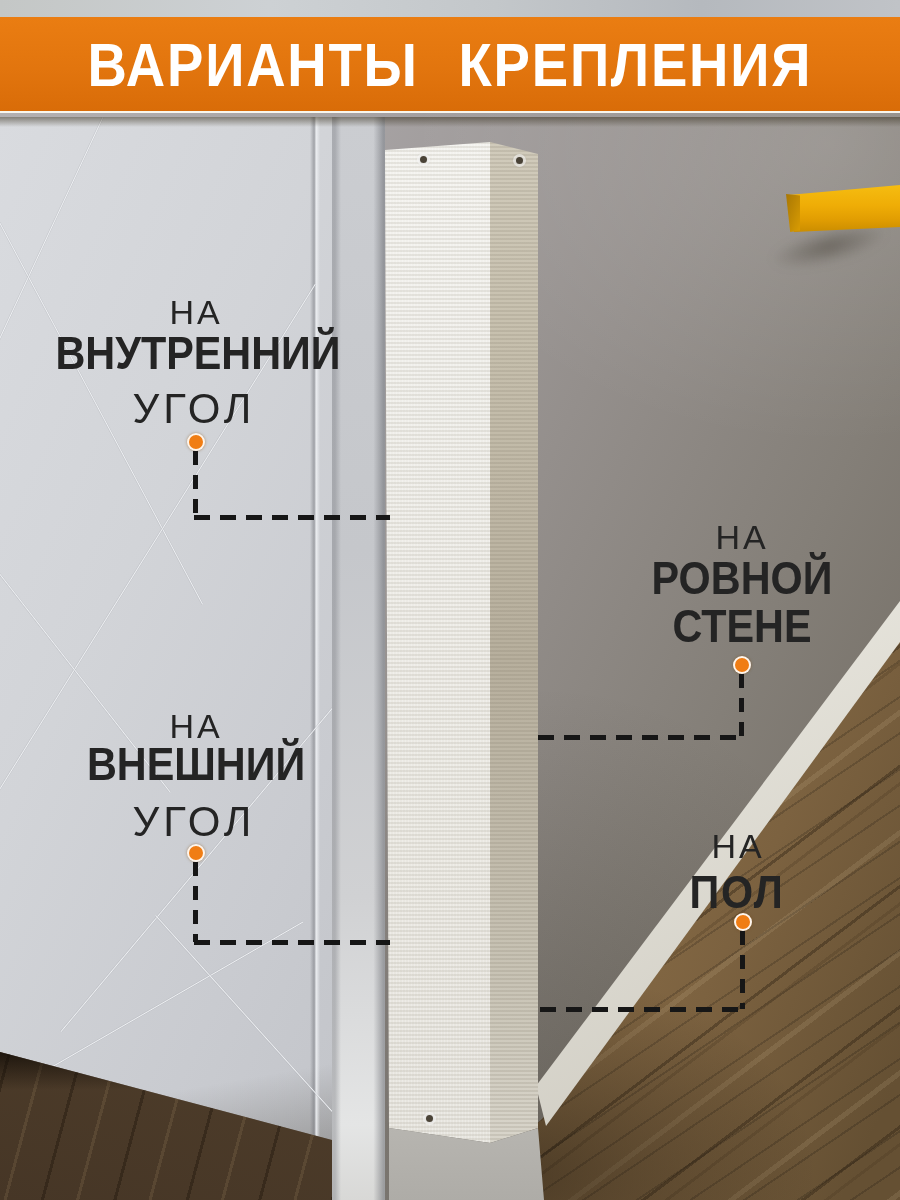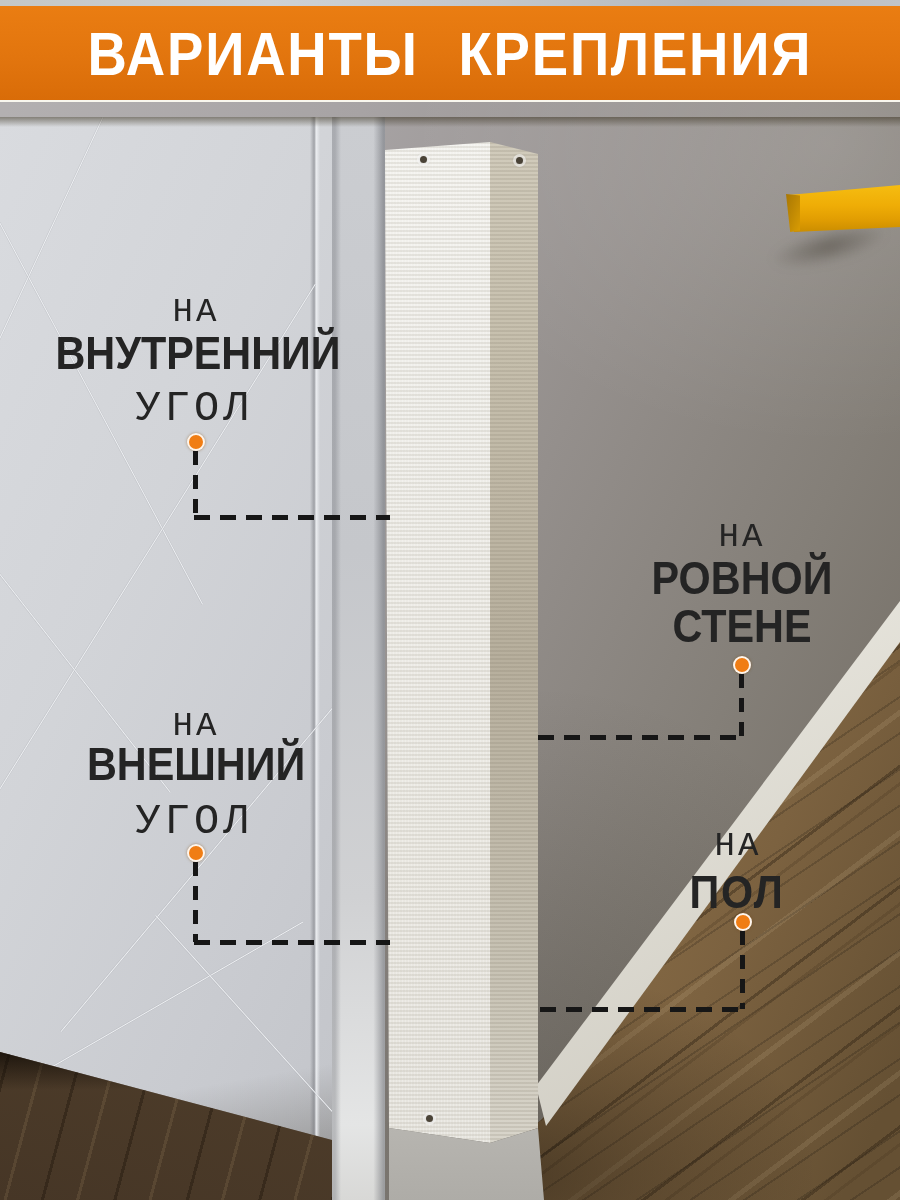--- a/index.html
+++ b/index.html
@@ -108,37 +108,37 @@
   .screw{width:7px;height:7px;border-radius:50%;background:#4a4337;
     box-shadow:0 0 0 3px rgba(255,255,255,0.55), 0 0 4px rgba(0,0,0,0.4);}
 
   
   .top-strip{
     left:0;top:0;width:900px;height:19px;
     background:linear-gradient(90deg,#c4c7c6 0%,#cdd1d4 30%,#c3c7ca 55%,#b5b9be 78%,#c0c3c7 100%);
     border-bottom:2px solid #ccc8a3;box-sizing:border-box;
   }
   .banner{
-    left:0;top:6px;width:900px;height:96px;
+    left:0;top:17px;width:900px;height:96px;
     background:linear-gradient(to bottom,#ea7d12 0%,#e2750e 55%,#d96c08 100%);
     border-bottom:2px solid #f9f7ee;box-sizing:border-box;
     display:flex;align-items:center;justify-content:center;
   }
   .banner-title{
     color:#ffffff;font-size:62px;font-weight:bold;letter-spacing:2px;word-spacing:26px;
     transform:scaleX(0.88);white-space:nowrap;
   }
   .banner-shadow{
     left:0;top:117px;width:900px;height:10px;
     background:linear-gradient(to bottom,rgba(62,54,36,0.55),rgba(62,54,36,0));
   }
 
   
   .lbl{position:absolute;color:#242424;white-space:nowrap;transform:translate(-50%,-50%);}
-  .lbl-light{font-weight:400;font-family:Liberation Mono, monospace;}
+  .lbl-light{font-weight:400;}
   .lbl-bold{font-weight:bold;transform:translate(-50%,-50%) scaleX(0.88);}
   .dot{
     position:absolute;width:18px;height:18px;border-radius:50%;
     background:#f07d14;border:2px solid rgba(255,255,255,0.92);box-sizing:border-box;
     box-shadow:0 0 3px rgba(120,70,10,0.5);
   }
   .hdash{position:absolute;height:5px;background:repeating-linear-gradient(90deg,#161616 0 16px,rgba(0,0,0,0) 16px 26px);}
   .vdash{position:absolute;width:5px;background:repeating-linear-gradient(180deg,#161616 0 14px,rgba(0,0,0,0) 14px 24px);}
 
   

